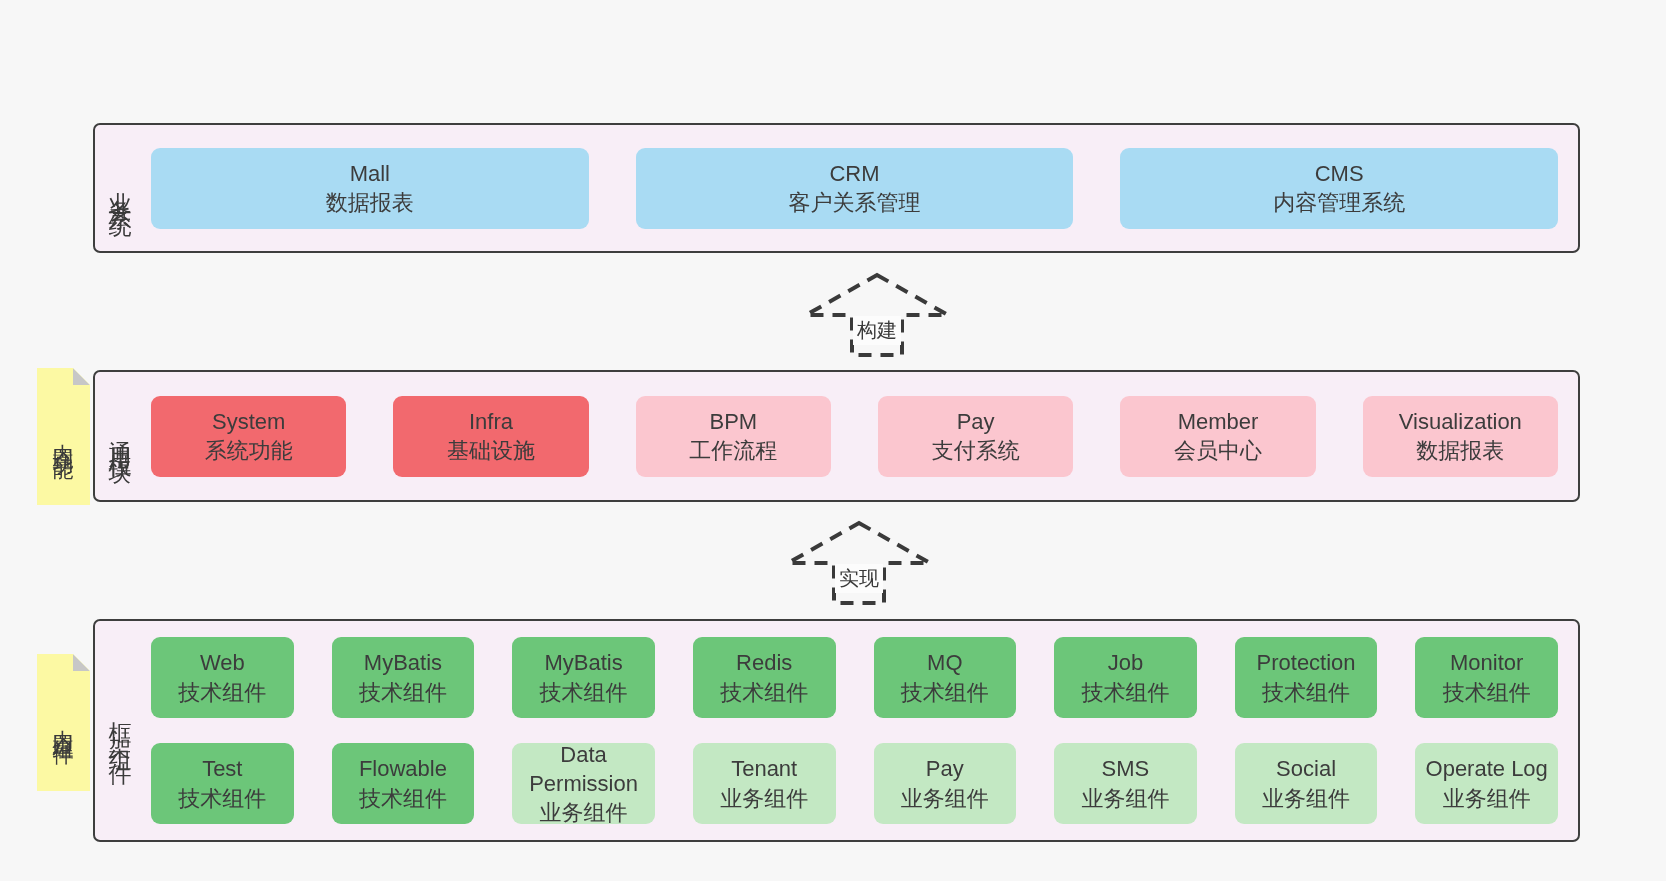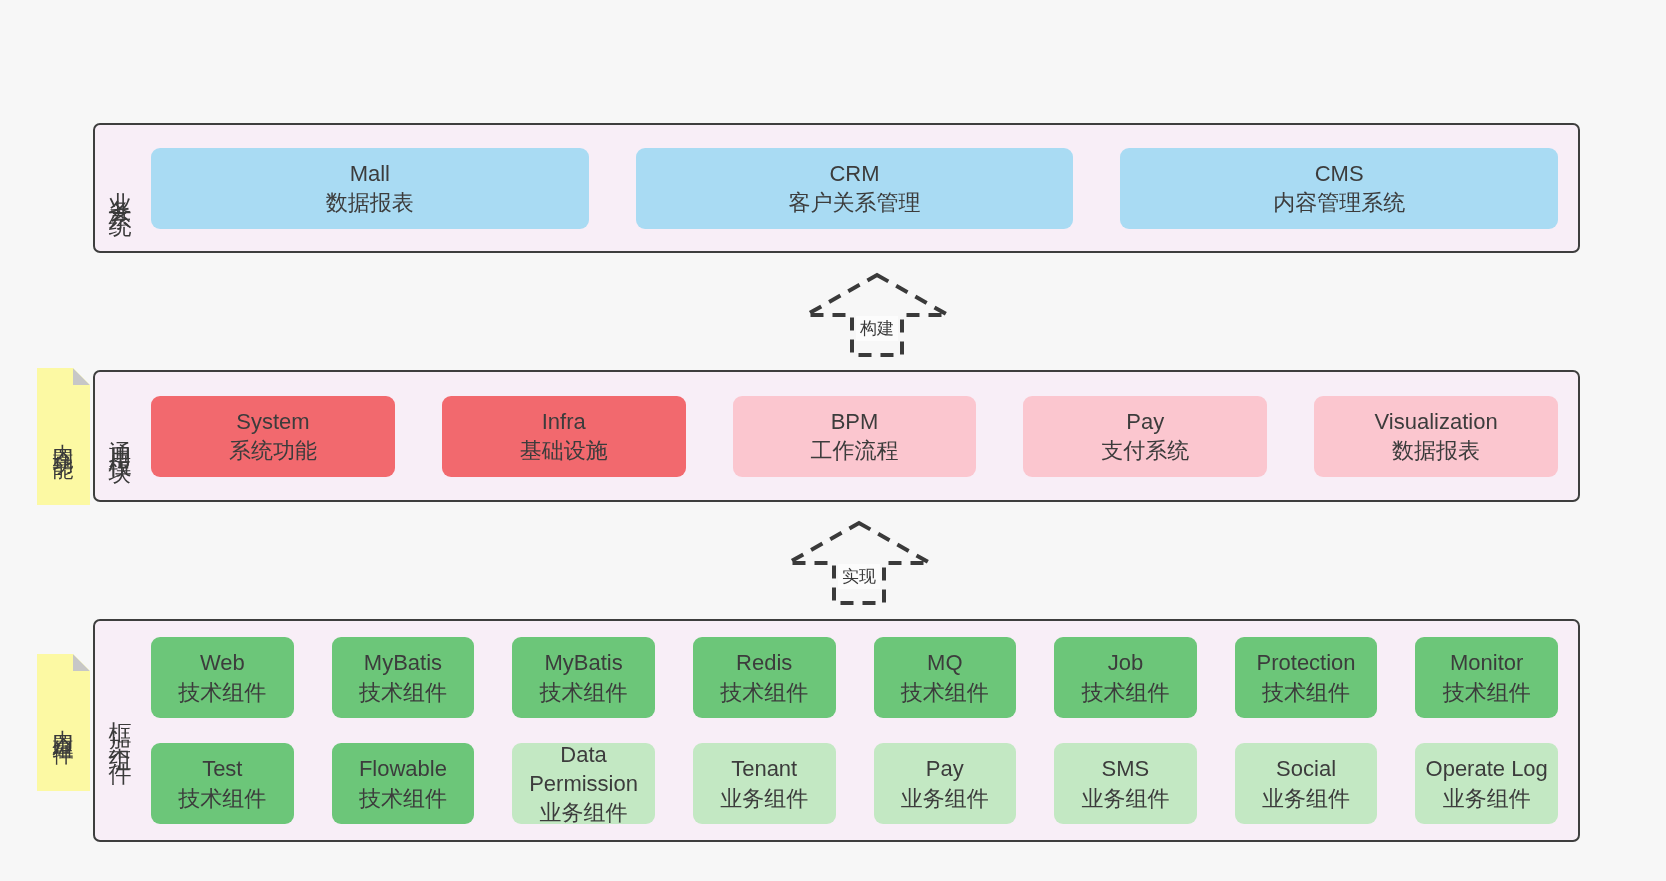--- a/index.html
+++ b/index.html
@@ -56,21 +56,21 @@
 
   
   .arrow{position:absolute;width:150px;height:86px}
   .arrow-0{left:802px;top:272px}
   .arrow-1{left:784px;top:520px}
   .arrow svg{width:100%;height:100%;display:block}
   .arrow polygon{fill:none;stroke:var(--c-arrow);stroke-width:4;stroke-dasharray:13 9}
   .arrow-label{
     position:absolute;left:50%;top:44px;transform:translateX(-50%);
     background:var(--c-arrow-label-bg);padding:1px 4px;
-    font-size:17px;color:#3a3a3a;white-space:nowrap;
+    font-size:20px;color:#3a3a3a;white-space:nowrap;
   }
 
   
   .sticky-tag{
     position:absolute;left:37px;width:53px;
     background:var(--c-tag);
     clip-path:polygon(0 0, calc(100% - 17px) 0, 100% 17px, 100% 100%, 0 100%);
     display:flex;align-items:center;justify-content:center;
   }
   .tag-0{top:368px;height:137px}
@@ -135,20 +135,24 @@
           </div>
           <div class="box v-pink">
             <div>BPM</div>
             <div>工作流程</div>
           </div>
           <div class="box v-pink">
             <div>Pay</div>
             <div>支付系统</div>
           </div>
           <div class="box v-pink">
+            <div>Member</div>
+            <div>会员中心</div>
+          </div>
+          <div class="box v-pink">
             <div>Visualization</div>
             <div>数据报表</div>
           </div>
         </div>
       </div>
   </section>
 
   <div class="arrow arrow-1">
     <svg viewBox="0 0 150 86">
       <polygon points="75,3 146,43 100,43 100,83 50,83 50,43 4,43"></polygon>

